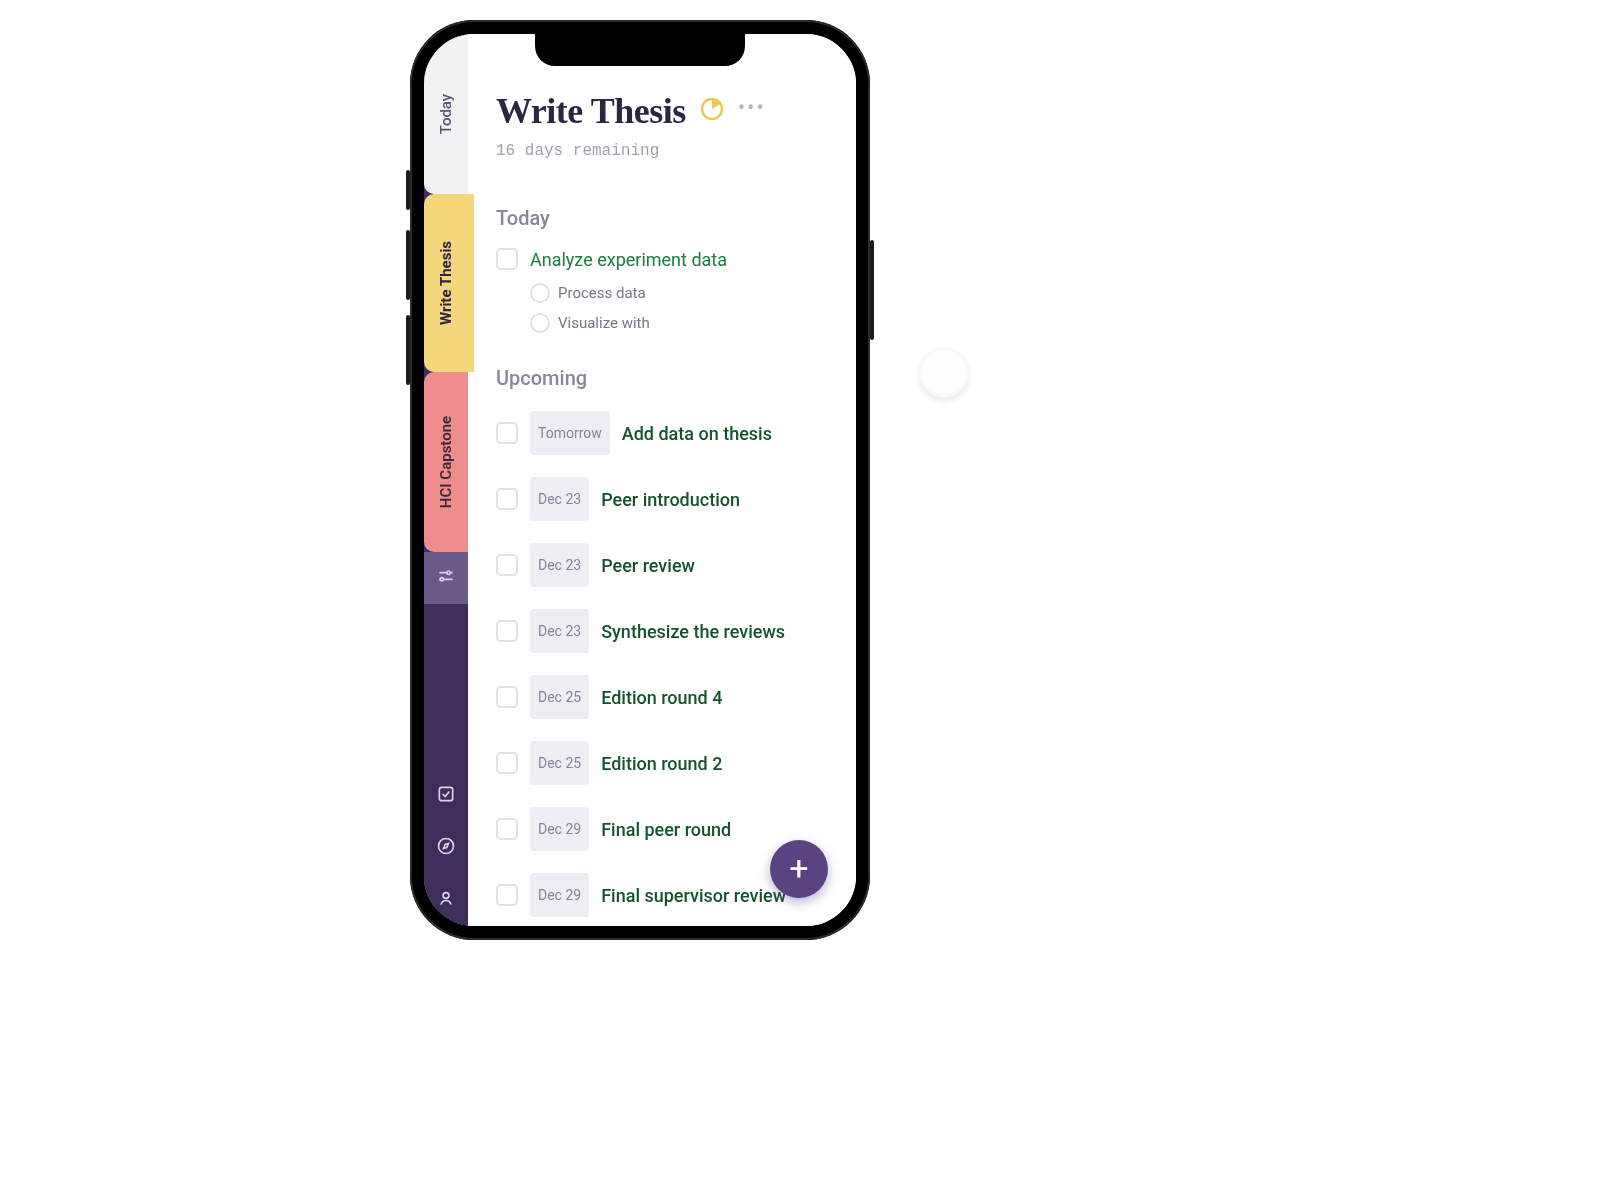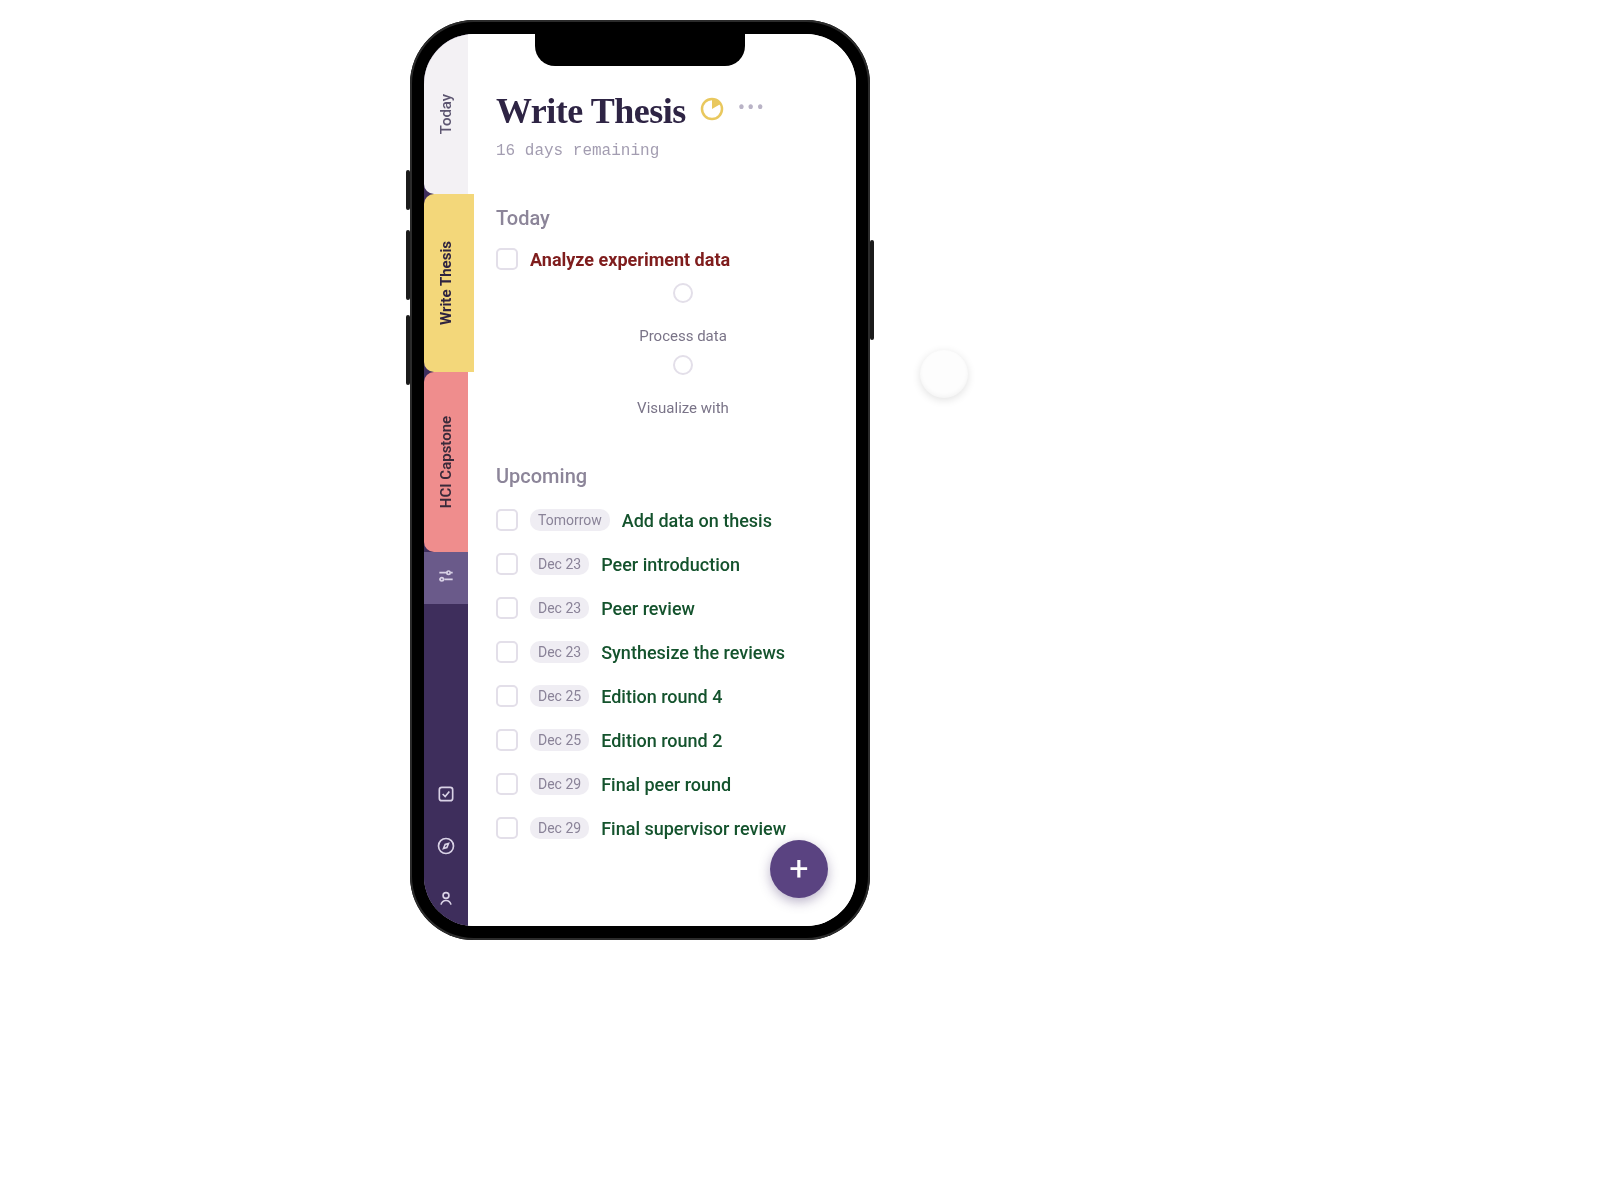--- a/index.html
+++ b/index.html
@@ -156,59 +156,58 @@
     font-family: Liberation Mono, monospace;
   }
 
   .section-heading {
     color: #8c8599;
     font-size: 20px;
     font-weight: 500;
     margin-top: 46px;
     margin-bottom: 10px;
   }
-  .section-heading.upcoming { margin-top: 42px; }
+  .section-heading.upcoming { margin-top: 28px; }
 
   .task {
     display: flex;
     align-items: center;
     gap: 12px;
     padding: 8px 0;
   }
   .checkbox {
     width: 18px;
     height: 18px;
     border: 2px solid #e3dfe9;
     border-radius: 5px;
     flex: 0 0 18px;
   }
   .task-label {
-    color: #7f1d1d;
+    color: #15803d;
     font-size: 18px;
-    font-weight: 700;
+    font-weight: 400;
   }
   .task.upcoming .task-label { font-weight: 500; }
 
   .date-chip {
     background: #efedf3;
     color: #8a8398;
     font-size: 14px;
-    padding: 3px 8px;
-    border-radius: 10px;
+    padding: 14px 8px;
+    border-radius: 3px;
   }
 
   .subtasks {
     margin-left: 34px;
   }
   .subtask {
     display: flex;
     align-items: center;
-    gap: 24px;
+    gap: 8px;
     padding: 5px 0;
-    flex-direction: column;
   }
   .radio {
     width: 16px;
     height: 16px;
     border: 2px solid #e3dfe9;
     border-radius: 50%;
     flex: 0 0 16px;
   }
   .subtask-label {
     color: #7a7488;

